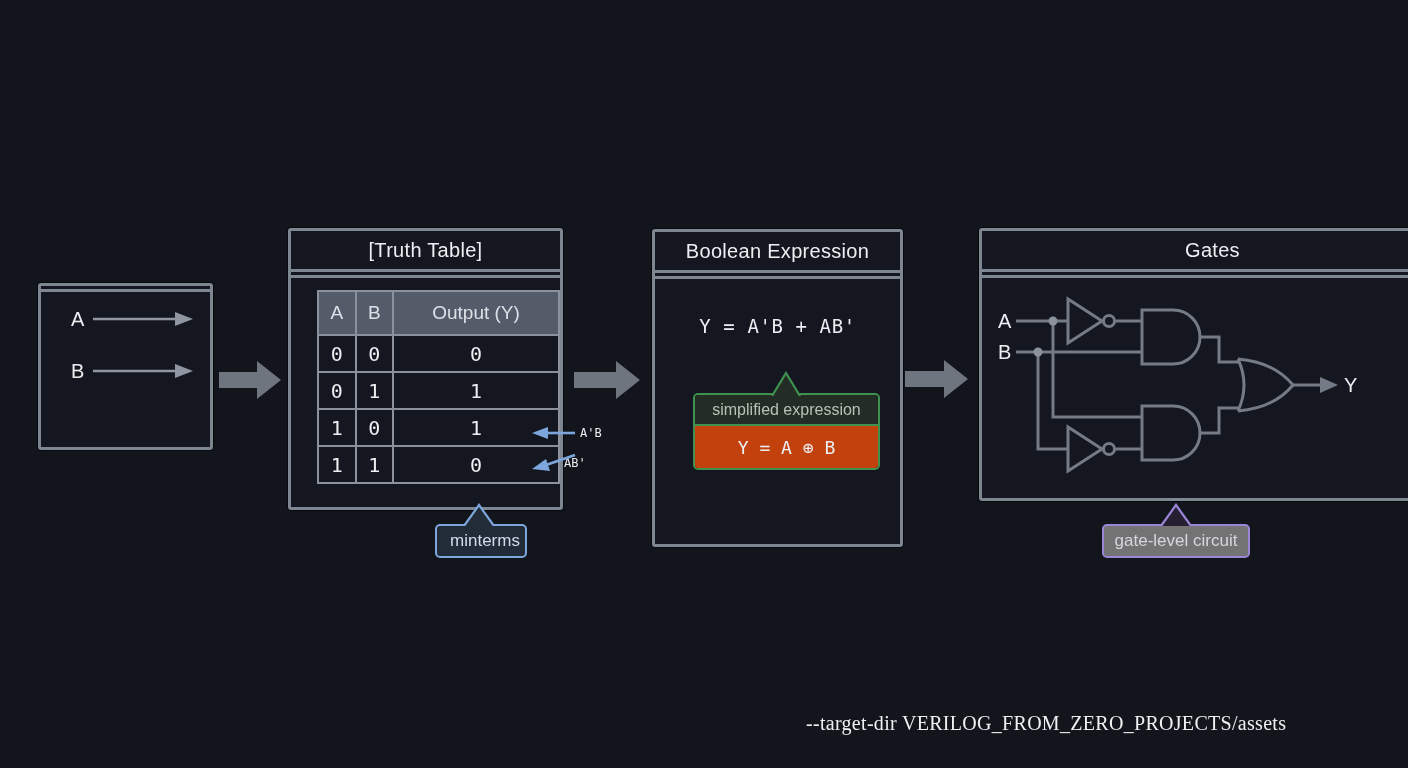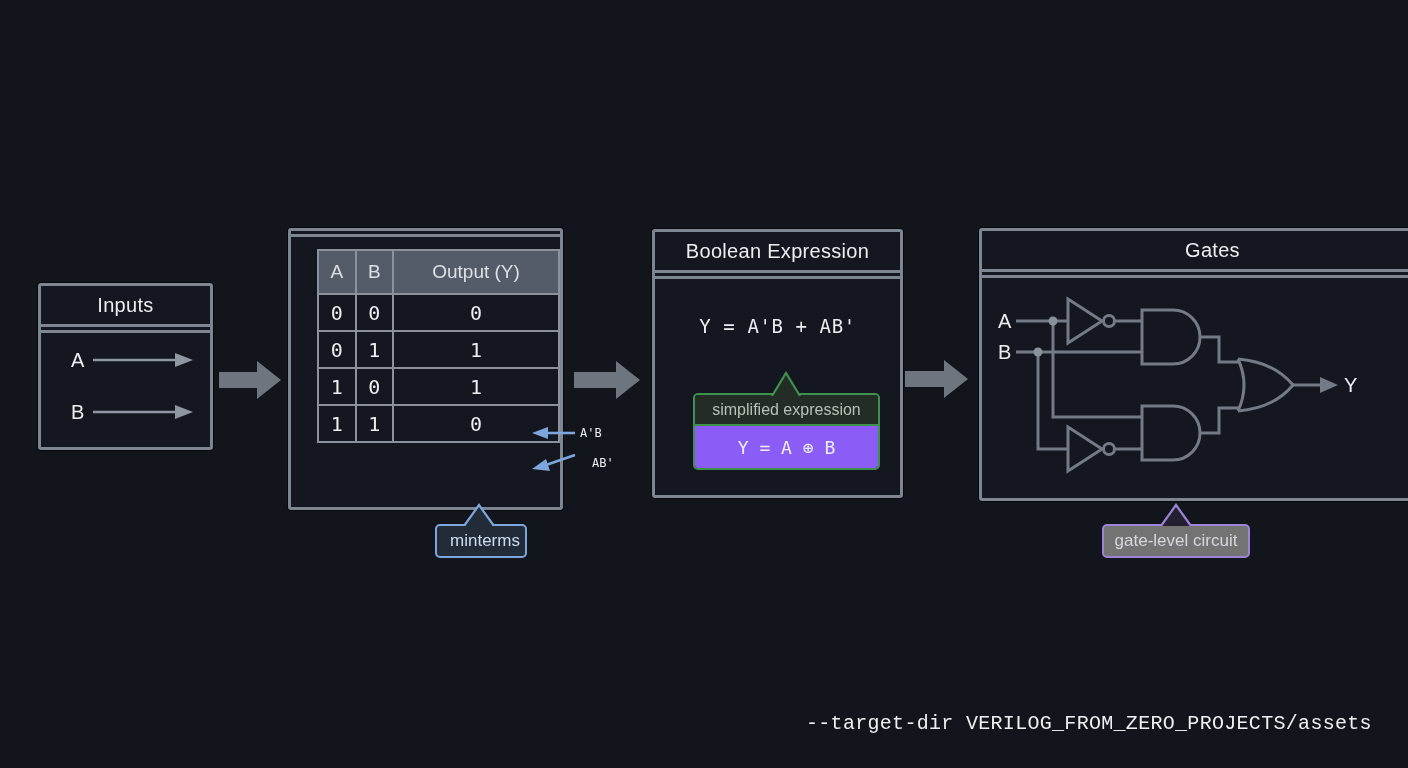--- a/index.html
+++ b/index.html
@@ -68,43 +68,42 @@
     position:absolute;left:38px;top:161px;width:187px;height:77px;
     border:2px solid var(--green);border-radius:5px;overflow:hidden;
     display:flex;flex-direction:column;
   }
   .green-callout .gc-top{
     flex:0 0 31px;background:#232c25;border-bottom:2px solid var(--green);
     display:flex;align-items:center;justify-content:center;
     font-size:16px;color:#b7c2b7;
   }
   .green-callout .gc-bottom{
-    flex:1;background:#8b5cf6;display:flex;align-items:center;justify-content:center;
+    flex:1;background:#c2410c;display:flex;align-items:center;justify-content:center;
     font-family:"DejaVu Sans Mono", monospace;font-size:18px;color:var(--text);
   }
 
   .minterm-label{
     position:absolute;font-family:"DejaVu Sans Mono", monospace;
     font-size:12px;line-height:24px;color:var(--text);
   }
   .footer-cmd{
     position:absolute;left:806px;top:712px;
-    font-family:Liberation Mono, monospace;font-size:20px;
+    font-family:Liberation Serif, serif;font-size:20px;
     letter-spacing:.3px;color:#eef0f2;
   }
   svg{display:block}
   svg text{font-family:"Liberation Sans", sans-serif;fill:var(--text)}
 </style>
 </head>
 <body>
 
 <div class="stage">
 
   <div class="box" style="left:38px;top:283px;width:175px;height:167px">
-    <div class="box-header">Inputs</div>
     <div class="box-body">
       <svg width="166" height="108" viewBox="0 0 166 108">
         <text x="30" y="34" font-size="20">A</text>
         <line x1="52" y1="27" x2="134" y2="27" stroke="#8f96a1" stroke-width="2.5"></line>
         <polygon points="134,20 152,27 134,34" fill="#8f96a1"></polygon>
         <text x="30" y="86" font-size="20">B</text>
         <line x1="52" y1="79" x2="134" y2="79" stroke="#8f96a1" stroke-width="2.5"></line>
         <polygon points="134,72 152,79 134,86" fill="#8f96a1"></polygon>
       </svg>
     </div>
@@ -114,20 +113,21 @@
     <polygon points="0,11 38,11 38,0 62,19 38,38 38,27 0,27" fill="#6f757f"></polygon>
   </svg>
   <svg class="tri" style="left:574px;top:361px" width="66" height="38" viewBox="0 0 66 38">
     <polygon points="0,11 42,11 42,0 66,19 42,38 42,27 0,27" fill="#6f757f"></polygon>
   </svg>
   <svg class="tri" style="left:905px;top:360px" width="63" height="38" viewBox="0 0 63 38">
     <polygon points="0,11 39,11 39,0 63,19 39,38 39,27 0,27" fill="#6f757f"></polygon>
   </svg>
 
   <div class="box" style="left:288px;top:228px;width:275px;height:282px">
+    <div class="box-header">[Truth Table]</div>
     <div class="box-body">
       <table class="tt">
         <tbody>
             <tr>
           <th class="col-a">A</th>
           <th class="col-b">B</th>
           <th class="col-y">Output (Y)</th>
         </tr>
         <tr>
           <td>0</td>
@@ -154,28 +154,28 @@
     </div>
   </div>
 
   <svg class="tri" style="left:528px;top:420px" width="60" height="56" viewBox="0 0 60 56">
     <line x1="47" y1="13" x2="18" y2="13" stroke="#7da7dc" stroke-width="2.6"></line>
     <polygon points="4,13 20,7 20,19" fill="#7da7dc"></polygon>
     <line x1="47" y1="35" x2="18" y2="45" stroke="#7da7dc" stroke-width="2.6"></line>
     <polygon points="4,49 18,39 22,51" fill="#7da7dc"></polygon>
   </svg>
   <div class="minterm-label" style="left:580px;top:421px">A'B</div>
-  <div class="minterm-label" style="left:592px;top:451px">AB'</div>
+  <div class="minterm-label" style="left:564px;top:451px">AB'</div>
 
   <svg class="tri" style="left:463px;top:503px" width="32" height="23" viewBox="0 0 32 23">
     <path d="M1,23 L16,2 L31,23" fill="#222b38" stroke="#7da7dc" stroke-width="2.2"></path>
   </svg>
   <div class="callout blue" style="left:435px;top:524px;width:92px;height:34px">minterms</div>
 
-  <div class="box" style="left:652px;top:229px;width:251px;height:269px">
+  <div class="box" style="left:652px;top:229px;width:251px;height:318px">
     <div class="box-header">Boolean Expression</div>
     <div class="box-body">
       <div class="expression">Y = A'B + AB'</div>
     </div>
     <svg class="tri" style="left:116px;top:139px" width="30" height="25" viewBox="0 0 30 25">
       <path d="M1,25 L15,2 L29,25" fill="#232c25" stroke="#3f9150" stroke-width="2.2"></path>
     </svg>
     <div class="green-callout">
       <div class="gc-top">simplified expression</div>
       <div class="gc-bottom">Y = A ⊕ B</div>

